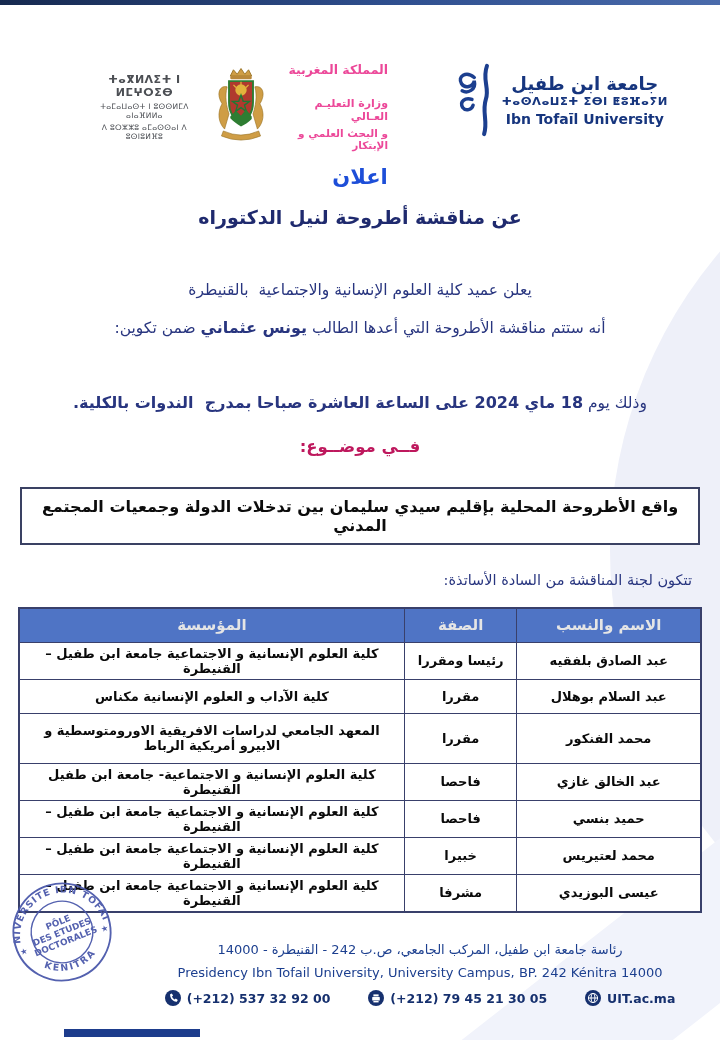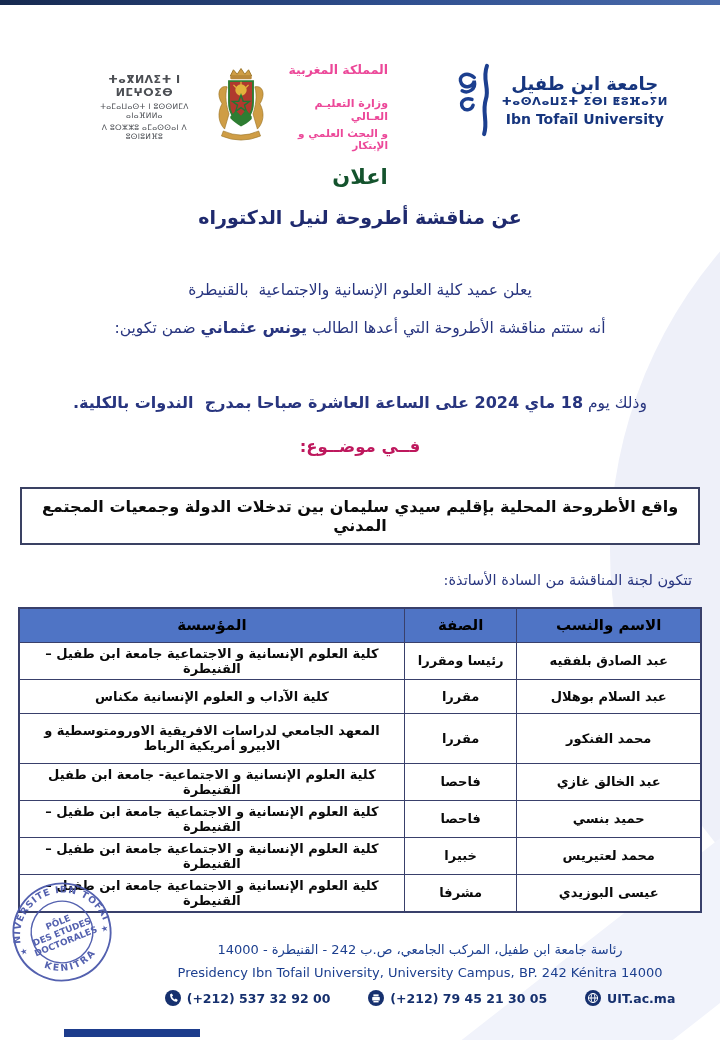--- a/index.html
+++ b/index.html
@@ -32,21 +32,21 @@
 
   .hdr-univ { position:absolute; top:58px; right:52px; display:flex; align-items:center; }
   .univ-mark { width:52px; height:84px; }
   .univ-text { text-align:center; color:#16357e; }
   .univ-text .u-ar { font-size:18px; font-weight:bold; letter-spacing:1px; }
   .univ-text .u-tf { font-size:11.5px; font-weight:bold; letter-spacing:.5px; }
   .univ-text .u-en { font-size:14px; font-weight:bold; margin-top:3px; }
 
   
   .centerline { position:absolute; left:0; right:0; text-align:center; direction:rtl; white-space:pre-wrap; }
-  .title    { top:165px; font-size:21px; font-weight:bold; color:#14532d; }
+  .title    { top:165px; font-size:21px; font-weight:bold; color:#1d4ed8; }
   .subtitle { top:206px; font-size:19px; font-weight:bold; color:#1f2a6e; }
   .l1   { top:281px; font-size:15.5px; color:#28357f; }
   .l2   { top:318px; font-size:15.5px; color:#28357f; }
   .l2 b { font-size:16px; }
   .formation { top:355px; font-size:16.5px; font-weight:bold; color:#28357f; }
   .ldate { top:393px; font-size:15.5px; color:#28357f; }
   .ldate b { font-size:16px; }
   .subject { top:437px; font-size:16.5px; font-weight:bold; color:#be185d; }
 
   .thesis-box { position:absolute; top:487px; left:20px; width:680px; min-height:50px;
@@ -55,21 +55,21 @@
   .thesis-box p { direction:rtl; text-align:center; font-size:16px; font-weight:bold; color:#0c0c0c; }
 
   .committee-intro { position:absolute; top:572px; right:28px; left:0; text-align:right;
                      direction:rtl; font-size:14.5px; color:#28357f; }
 
   
   table.committee { position:absolute; top:607px; left:18px; width:684px;
                     border-collapse:collapse; direction:rtl; background:#ffffff;
                     border:2px solid #39406b; }
   table.committee th, table.committee td { border:1px solid #39406b; text-align:center; vertical-align:middle; }
-  table.committee th { background:#4f74c5; color:#000000; font-size:15px; font-weight:bold; height:34px; }
+  table.committee th { background:#4f74c5; color:#e5e5e5; font-size:15px; font-weight:bold; height:34px; }
   table.committee td { color:#0a0a0a; font-size:13px; font-weight:bold; padding:3px 8px; height:34px; }
   col.c-name { width:27%; } col.c-role { width:16.5%; } col.c-inst { width:56.5%; }
   table.committee tr.r3 td { height:50px; }
 
   
   .stamp-wrap { position:absolute; left:6px; top:876px; width:112px; height:112px;
                 transform:rotate(-16deg); z-index:2; opacity:.95; }
 
   
   .footer { position:absolute; left:140px; width:560px; text-align:center; color:#1c3f8f; }

